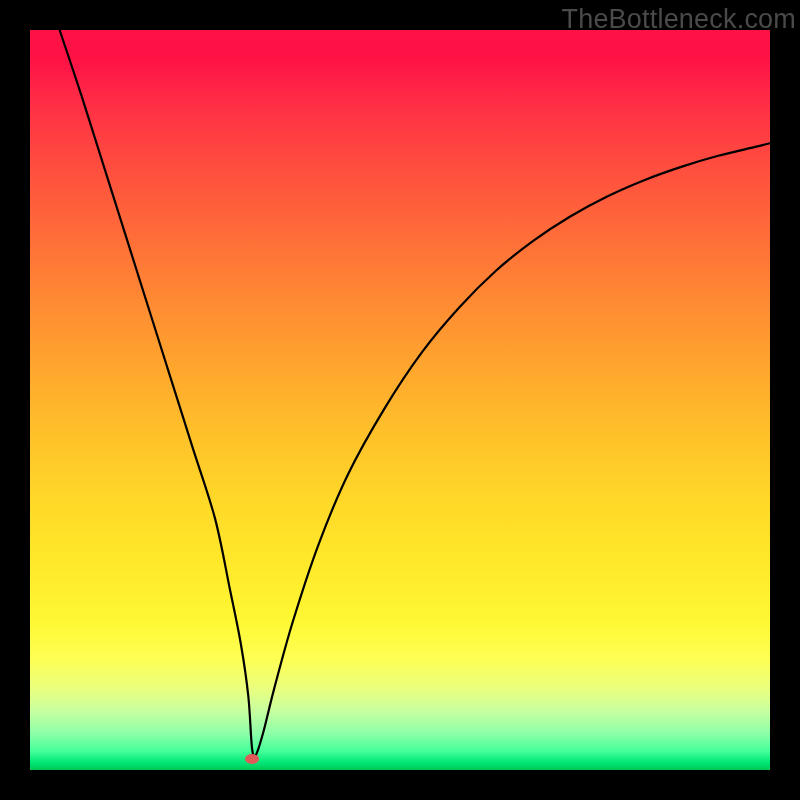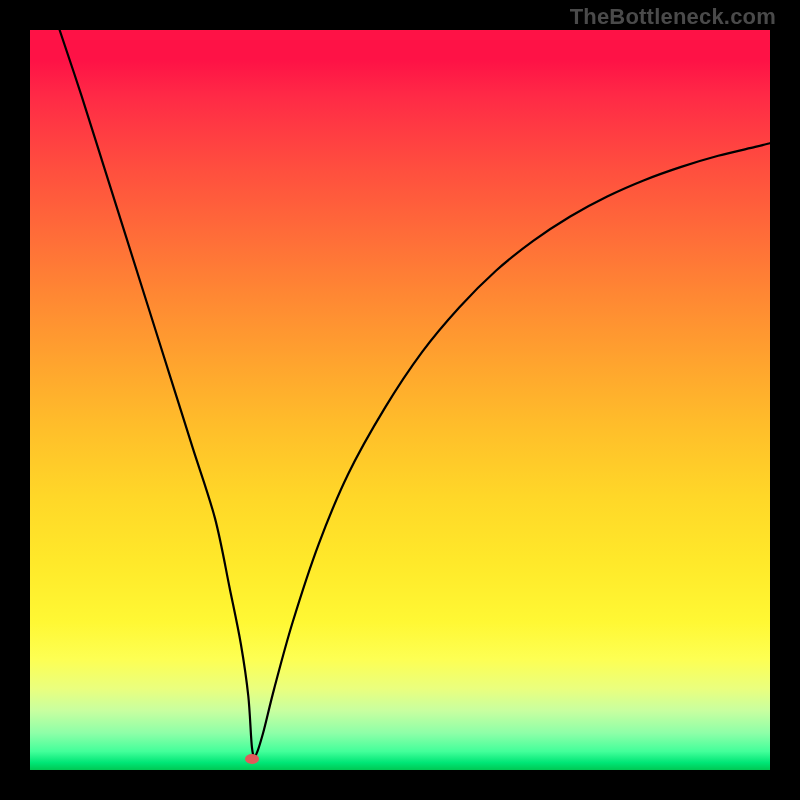--- a/index.html
+++ b/index.html
@@ -13,24 +13,24 @@
   }
   .outer {
     position: relative;
     width: 800px;
     height: 800px;
     background: #000;
   }
   .watermark {
     position: absolute;
     top: 4px;
-    right: 24px;
+    right: 4px;
     color: #4a4a4a;
-    font-size: 22px;
-    font-weight: 700;
+    font-size: 27px;
+    font-weight: 400;
     letter-spacing: 0.2px;
     z-index: 5;
   }
   .plot-area {
     position: absolute;
     left: 30px;
     top: 30px;
     width: 740px;
     height: 740px;
     background: linear-gradient(to bottom,

